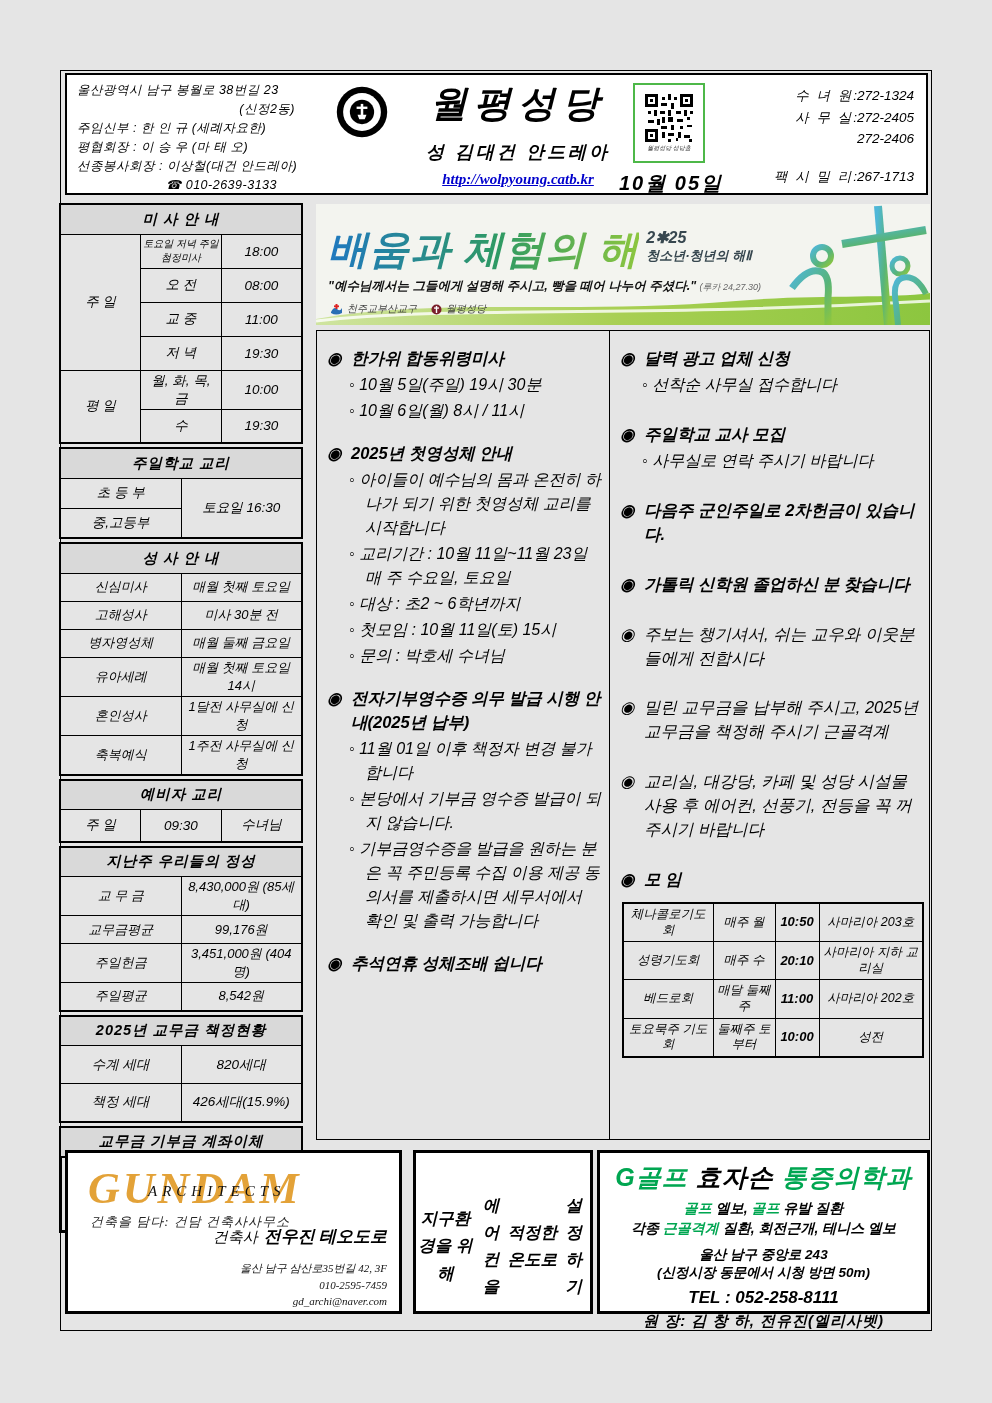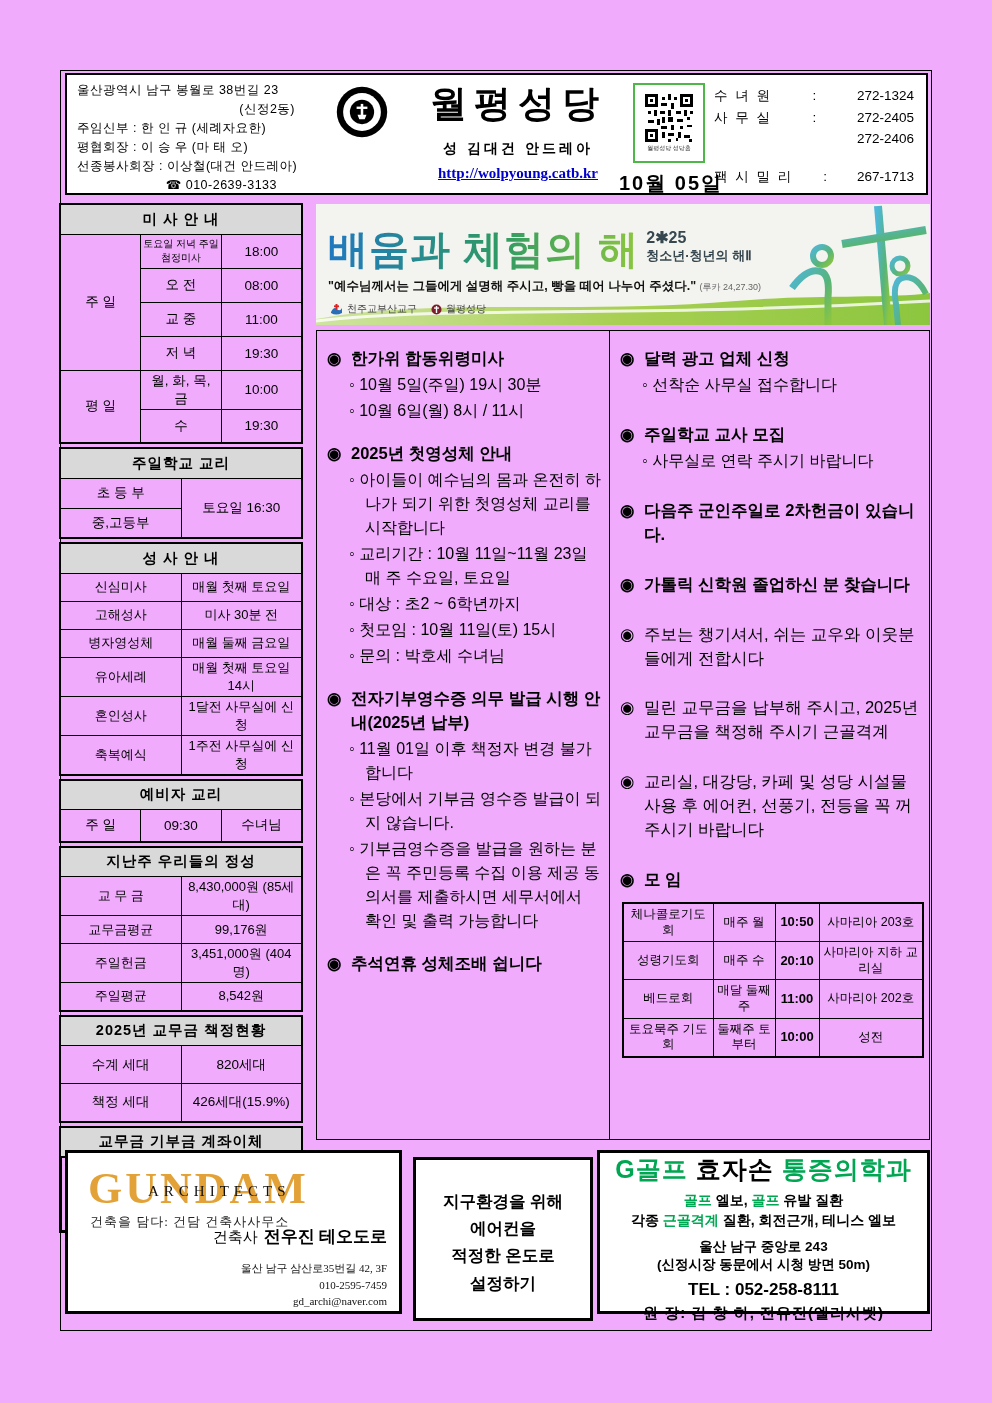--- a/index.html
+++ b/index.html
@@ -1,40 +1,41 @@
 <!DOCTYPE html>
 <html><head>
 <meta charset="utf-8">
 <style>
   * { margin:0; padding:0; box-sizing:border-box; }
   html,body { background:#888; }
   .page {
-    position:relative; width:992px; height:1403px; background:#f0abfc;
+    position:relative; width:992px; height:1403px; background:#e5e5e5;
     font-family:"Liberation Sans", sans-serif; color:#000; overflow:hidden;
     margin:0 auto;
+    font-style:italic;
   }
   .outer-frame { position:absolute; left:60px; top:70px; width:872px; height:1261px; border:1.5px solid #000; }
 
   
   .header { position:absolute; left:65px; top:73px; width:863px; height:122px; border:2px solid #000; background:#fff; }
   .hdr-left { position:absolute; left:10px; top:6px; width:252px; font-size:12.5px; line-height:1.52; letter-spacing:0.5px; }
   .hdr-left .r { text-align:right; padding-right:34px; }
   .hdr-left .rr { text-align:right; padding-right:52px; }
   .hdr-logo { position:absolute; left:268px; top:10px; width:54px; height:54px; }
   .hdr-center { position:absolute; left:326px; top:4px; width:250px; text-align:center; }
   .hdr-title { font-size:37px; font-weight:bold; letter-spacing:7px; }
-  .hdr-sub { font-size:14px; font-weight:bold; letter-spacing:3px; margin-top:11px; }
+  .hdr-sub { font-size:18px; font-weight:bold; letter-spacing:3px; margin-top:11px; }
   .hdr-url { display:inline-block; margin-top:7px; font-family:"Liberation Serif", serif; font-weight:bold;
              font-size:15px; color:#0000cc; text-decoration:underline; }
   .qr-box { position:absolute; left:566px; top:8px; width:72px; height:80px; border:2.5px solid #4db848;
             display:flex; flex-direction:column; align-items:center; justify-content:center; background:#fff; }
   .qr-cap { font-size:6px; color:#333; margin-top:2px; }
   .hdr-date { position:absolute; left:552px; top:95px; width:140px; font-size:20px; font-weight:bold; letter-spacing:2px; }
   .hdr-phones { position:absolute; right:12px; top:10px; width:200px; font-size:13.5px; line-height:1.6; }
-  .ph-row { display:flex; justify-content:space-between; }
+  .ph-row { display:flex; justify-content:flex-end; }
   .ph-row .pl { letter-spacing:2px; }
   .ph-fax { margin-top:16px; }
 
   
   .sidebar { position:absolute; left:59px; top:203px; width:244px; }
   .sidebar table { width:244px; border-collapse:collapse; border:2px solid #000; margin-bottom:3px; table-layout:fixed; }
   .sidebar th { background:#d9d9d9; border:1px solid #000; font-size:14.5px; font-weight:bold; height:30px; letter-spacing:1px; }
   .sidebar td { border:1px solid #000; font-size:13.5px; text-align:center; padding:1px 2px; }
   .t-mass td { height:34px; }
   .t-mass .small { font-size:10px; }
@@ -83,24 +84,24 @@
   .ad-gundam { left:65px; width:337px; }
   .gd-brand { position:relative; margin:14px 0 0 20px; width:300px; }
   .gd-word { font-family:"Liberation Serif", serif; font-size:44px; font-weight:bold; color:#e3a238; letter-spacing:3px; line-height:1; }
   .gd-arch { position:absolute; left:60px; top:16px; font-family:"Liberation Serif", serif; font-size:15px; letter-spacing:5px; color:#111; }
   .gd-tag { margin:2px 0 0 22px; font-family:"Liberation Serif", serif; font-size:13px; color:#222; letter-spacing:1px; }
   .gd-right { position:absolute; right:12px; top:72px; text-align:right; font-family:"Liberation Serif", serif; }
   .gd-person { font-size:17px; font-weight:bold; }
   .gd-person .sm { font-size:15px; font-weight:normal; margin-right:6px; }
   .gd-lines { margin-top:12px; font-size:11px; line-height:1.5; color:#111; }
 
-  .ad-eco { left:413px; width:180px; display:flex; flex-direction:column; align-items:center; justify-content:flex-start; padding-top:28px;margin-top:7px; }
+  .ad-eco { left:413px; width:180px; display:flex; flex-direction:row; align-items:center; justify-content:flex-start; padding-top:28px; }
   .ad-eco div { font-size:16.5px; font-weight:bold; line-height:1.65; text-align:center; }
 
-  .ad-clinic { left:597px; width:333px; text-align:center; }
+  .ad-clinic { left:597px; width:333px; text-align:center; padding-top:8px; }
   .cl-title { font-size:25px; font-weight:900; letter-spacing:1px; }
   .green { color:#00a651; }
   .cl-l1 { font-size:14px; font-weight:bold; margin-top:6px; }
   .cl-l2 { font-size:14px; font-weight:bold; margin-top:2px; }
   .cl-addr { font-size:13.5px; font-weight:bold; margin-top:8px; }
   .cl-addr2 { font-size:13.5px; font-weight:bold; }
   .cl-tel { font-size:17px; font-weight:900; margin-top:6px; }
   .cl-dir { font-size:15px; font-weight:bold; margin-top:4px; letter-spacing:1px; }
 </style>
 </head>

